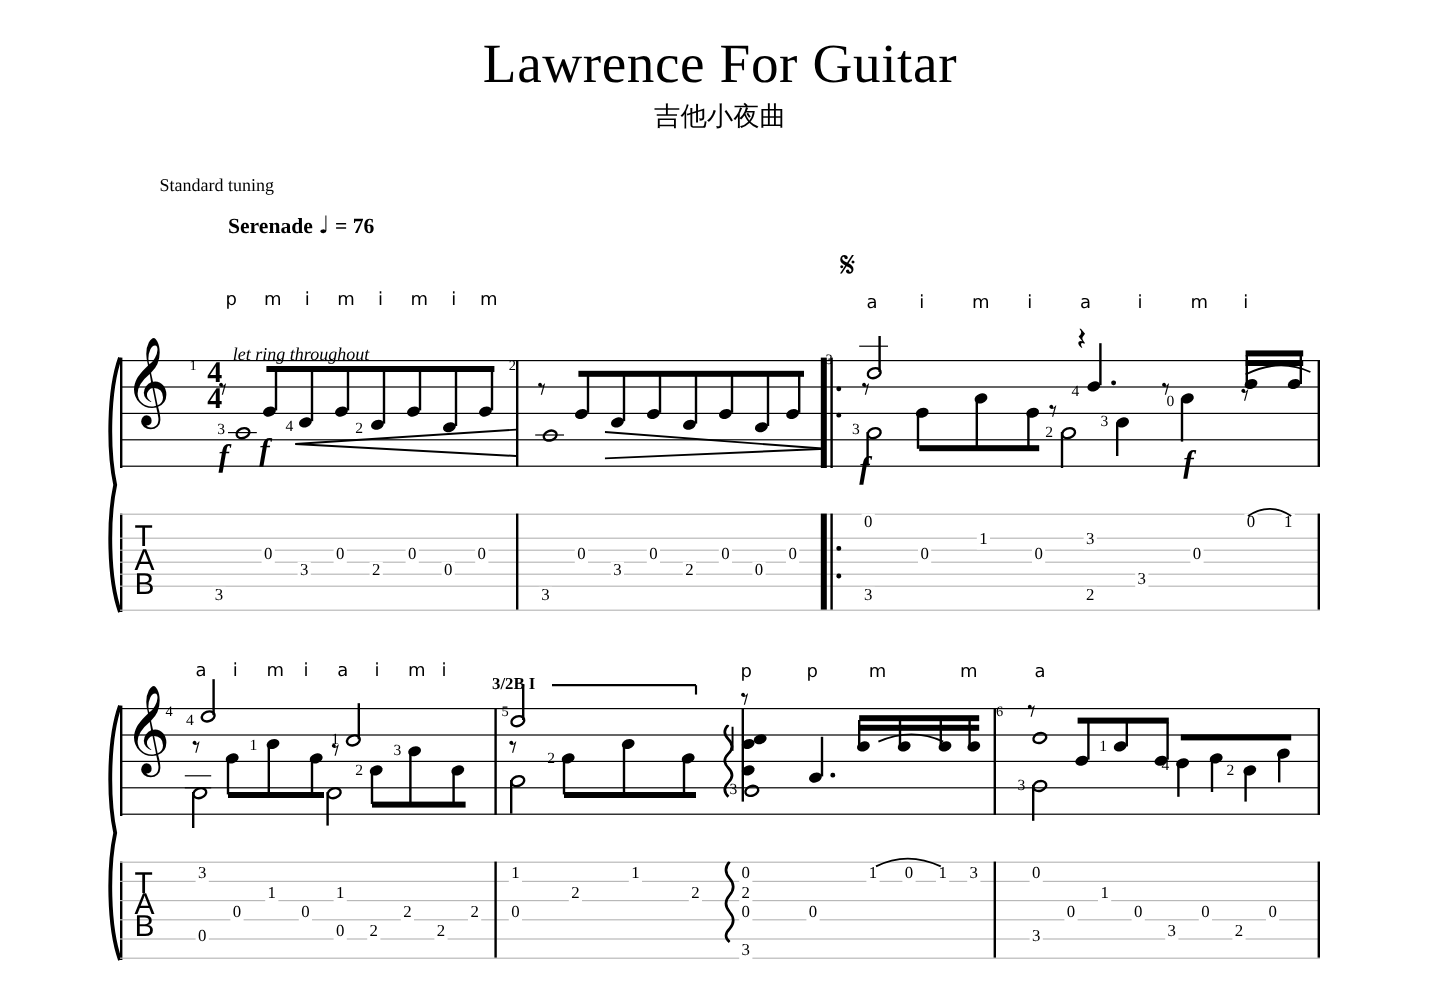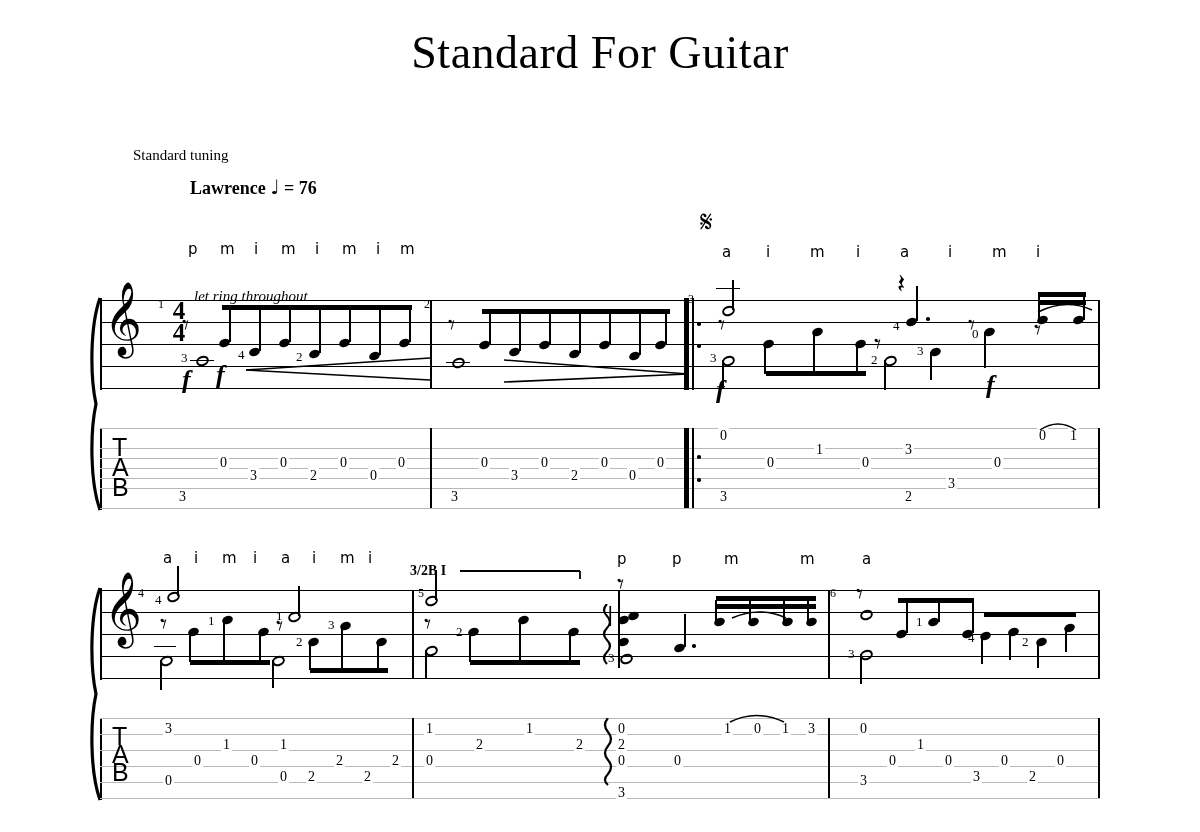--- a/index.html
+++ b/index.html
@@ -56,24 +56,25 @@
   .segno{position:absolute;font-family:"DejaVu Sans",sans-serif;font-size:30px;line-height:1;}
   .tabletter{position:absolute;font-family:"Liberation Sans",sans-serif;font-size:25px;line-height:.82;letter-spacing:0;}
   .barre{position:absolute;font-size:14px;font-weight:bold;font-family:"Liberation Serif",serif;}
   .arp{position:absolute;font-family:"DejaVu Sans",sans-serif;font-size:20px;line-height:.62;}
 </style>
 </head>
 <body>
 
 <div class="sheet">
 
-  <div class="title">Standard For Guitar</div>
+  <div class="title">Lawrence For Guitar</div>
+  <div class="subtitle">吉他小夜曲</div>
   <div class="tuning">Standard tuning</div>
   <div class="tempo">
-    <span>Lawrence</span>
+    <span>Serenade</span>
     <span class="qn">♩</span>
     <span>= 76</span>
   </div>
 
   <div class="rhfing" style="left:188px;top:240px">p</div>
   <div class="rhfing" style="left:220px;top:240px">m</div>
   <div class="rhfing" style="left:254px;top:240px">i</div>
   <div class="rhfing" style="left:281px;top:240px">m</div>
   <div class="rhfing" style="left:315px;top:240px">i</div>
   <div class="rhfing" style="left:342px;top:240px">m</div>

